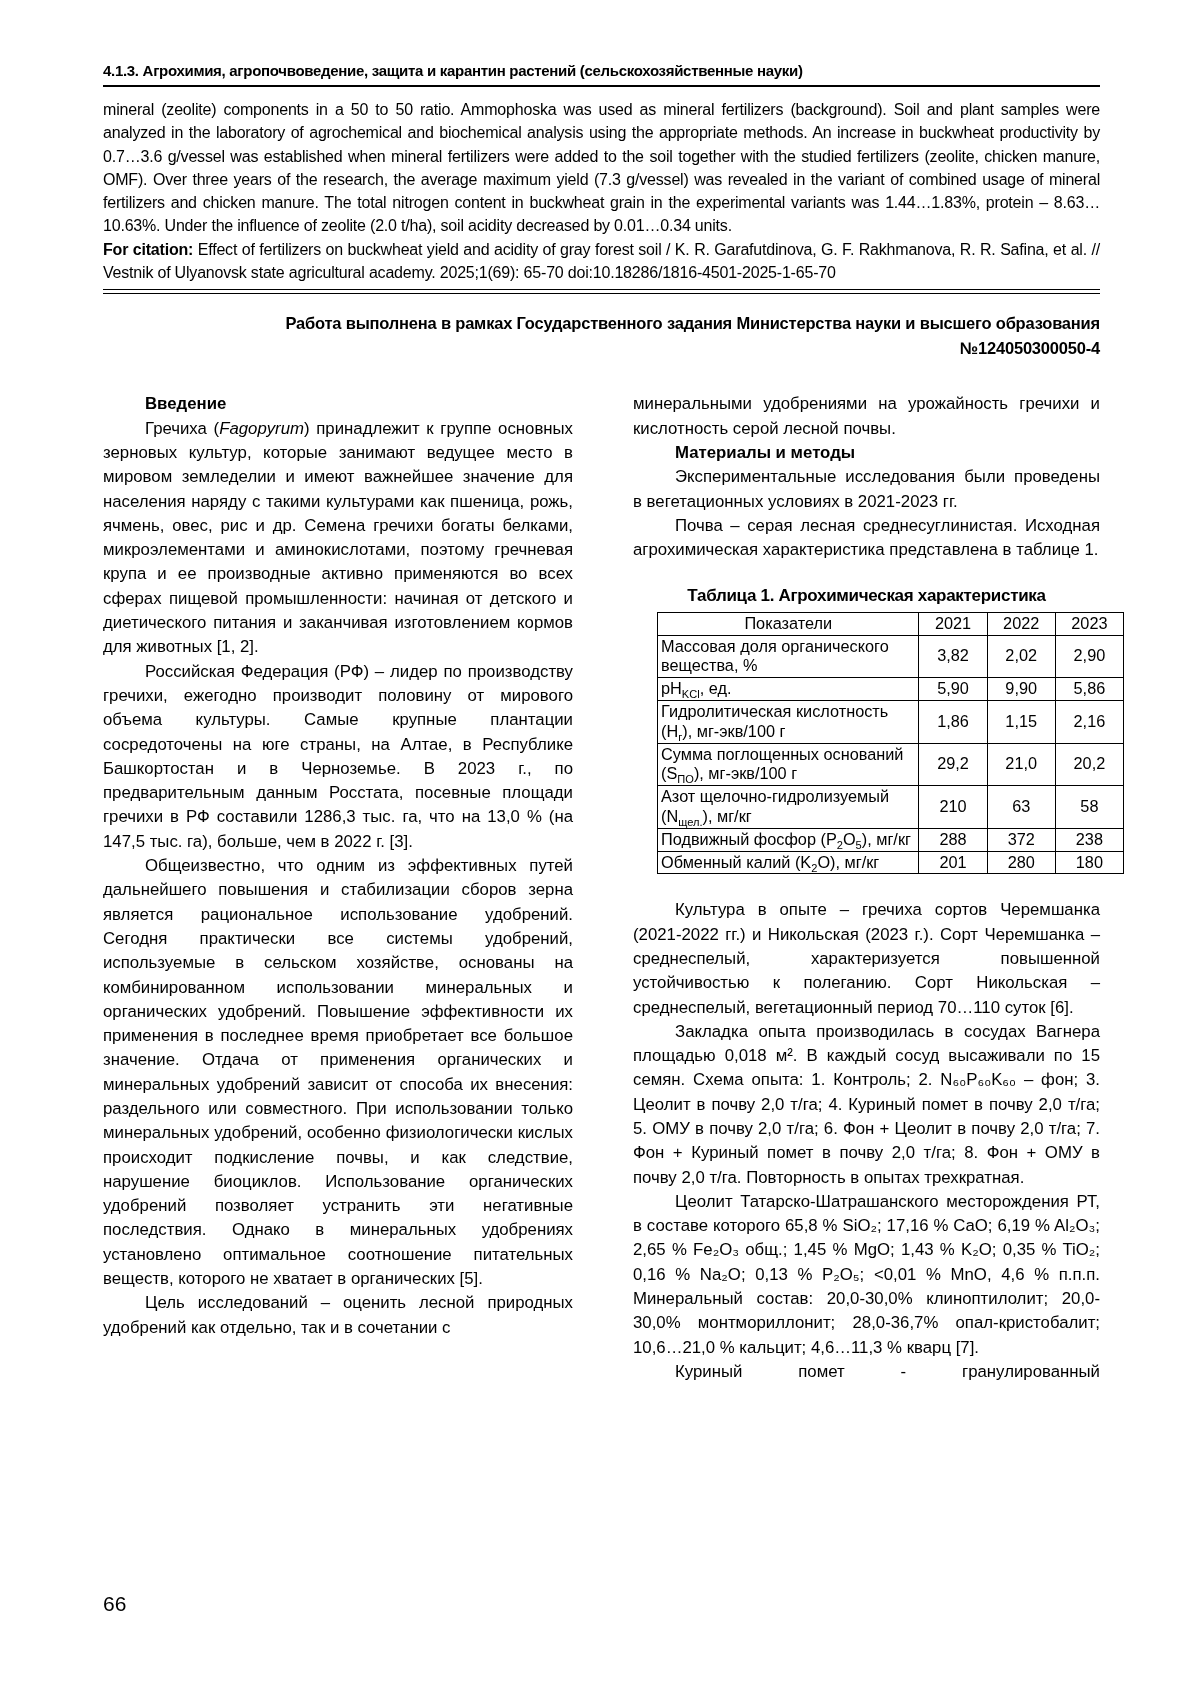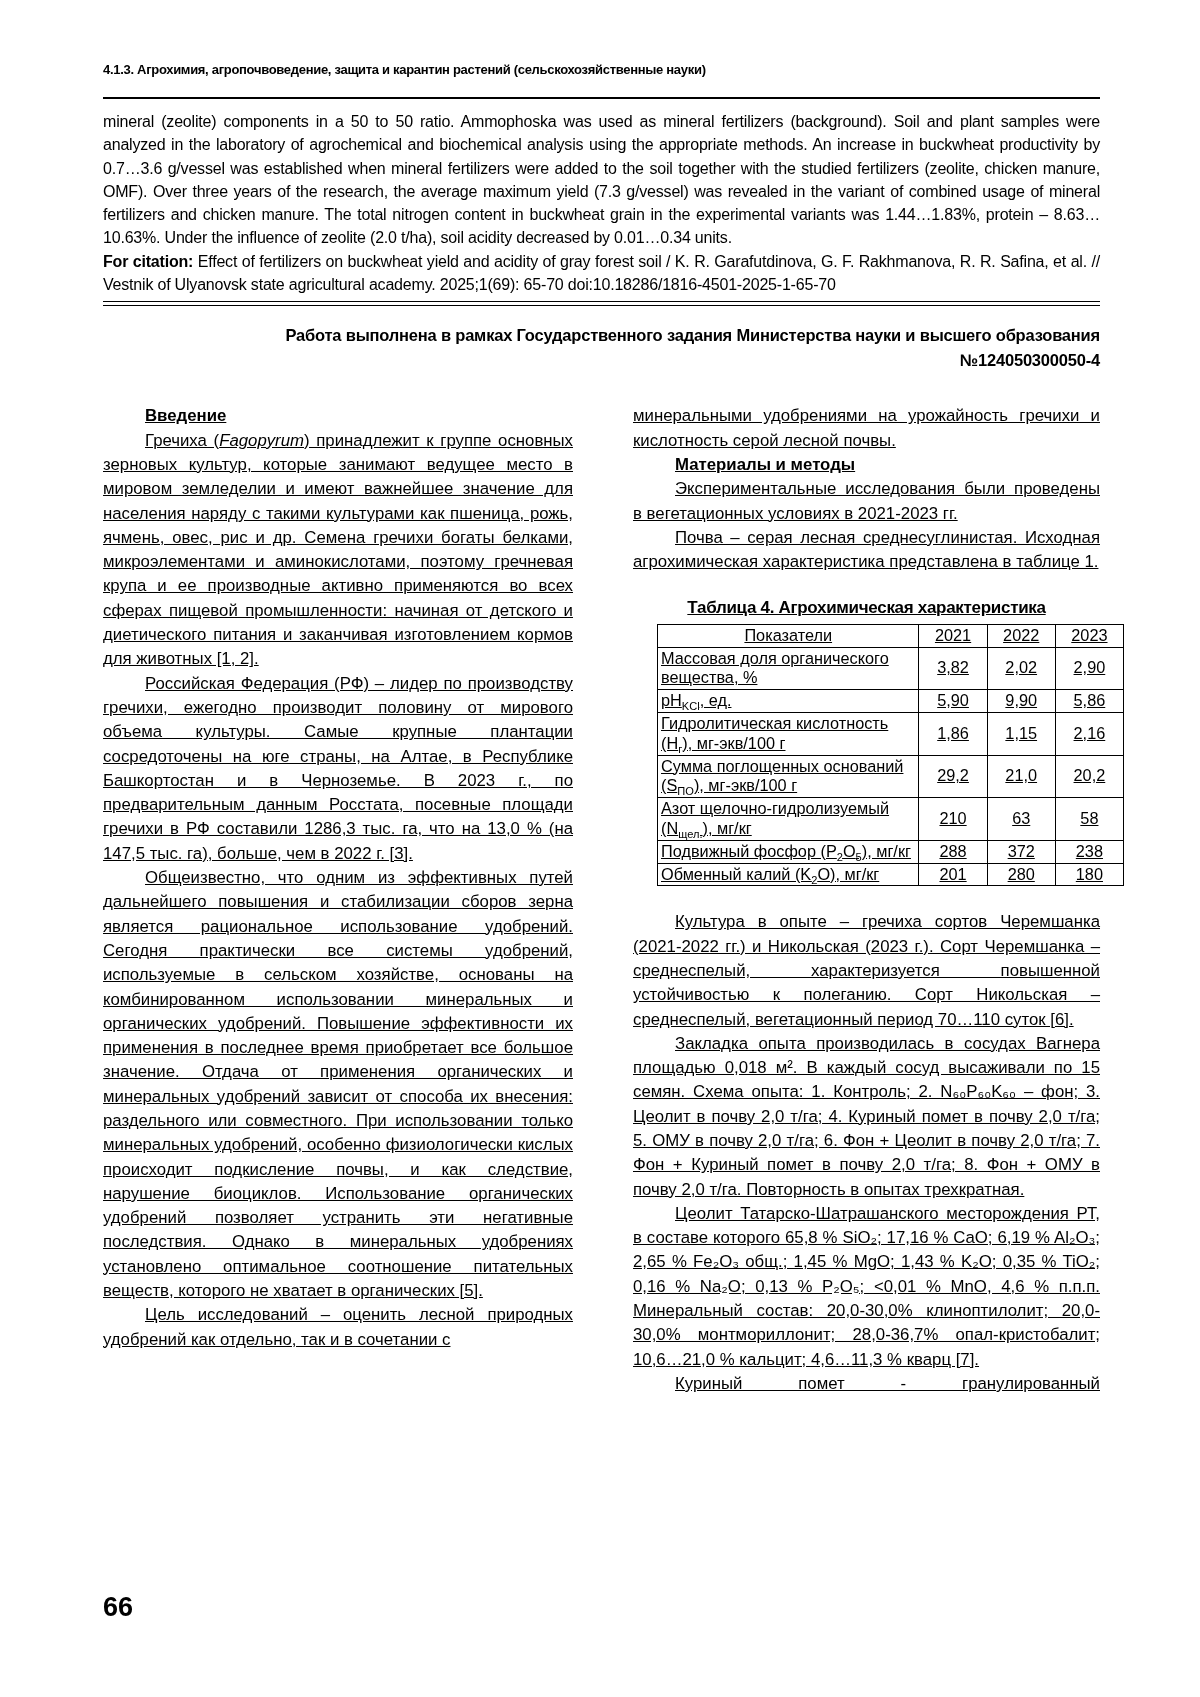--- a/index.html
+++ b/index.html
@@ -7,40 +7,40 @@
     position:relative;
     width:1200px;height:1697px;
     background:#ffffff;color:#000;
     font-family:"Liberation Sans","DejaVu Sans",sans-serif;
     overflow:hidden;
   }
   .content{position:absolute;left:103px;top:0;width:997px;}
 
   .section-header{
     margin-top:62px;
-    font-size:13px;font-weight:bold;
+    font-size:15px;font-weight:bold;
     letter-spacing:-0.3px;
-    padding-bottom:20px;
+    padding-bottom:6px;
     border-bottom:2.5px solid #000;
   }
 
   .abstract{margin-top:11px;font-size:16px;line-height:23.3px;letter-spacing:-0.2px;}
   .abstract p{margin:0;text-align:justify;}
 
   .double-rule{
     margin-top:5px;height:3px;
     border-top:1.8px solid #000;border-bottom:1.8px solid #000;
   }
 
   .funding{
     margin-top:17px;text-align:right;font-weight:bold;
     font-size:16.5px;line-height:25px;letter-spacing:-0.2px;
   }
 
-  .columns{margin-top:31px;display:flex;gap:60px;text-decoration:underline;}
+  .columns{margin-top:31px;display:flex;gap:60px;}
   .col{text-align:justify;font-size:16.8px;line-height:24.3px;}
   .col-left{width:470px;}
   .col-right{width:467px;}
   .col p{margin:0;text-indent:42px;text-align:justify;hyphens:auto;}
   .col p.noindent{text-indent:0;}
   .col p.h{font-weight:bold;}
   .col p.stretch{text-align-last:justify;}
 
   .table-block{margin-top:22px;margin-bottom:24px;}
   .table-title{
@@ -57,21 +57,21 @@
     vertical-align:middle;
   }
   table.t1 th{font-weight:normal;text-align:center;}
   td.lbl{text-align:left;text-indent:0;}
   td.val{text-align:center;width:14.6%;}
   col.c-label{width:56%;}
   sub{font-size:68%;line-height:0;}
 
   .page-number{
     position:absolute;left:103px;top:1592px;
-    font-size:27px;font-weight:bold;text-align:right;
+    font-size:21px;font-weight:normal;text-align:right;
   }
 </style>
 </head>
 <body>
 
 <div class="page">
   <div class="content">
 
     <div class="section-header">4.1.3. Агрохимия, агропочвоведение, защита и карантин растений (сельскохозяйственные науки)</div>
 
@@ -97,21 +97,21 @@
         <p>Цель исследований – оценить лесной природных удобрений как отдельно, так и в сочетании с</p>
       </div>
 
       <div class="col col-right">
         <p class="noindent">минеральными удобрениями на урожайность гречихи и кислотность серой лесной почвы.</p>
         <p class="h">Материалы и методы</p>
         <p>Экспериментальные исследования были проведены в вегетационных условиях в 2021-2023 гг.</p>
         <p>Почва – серая лесная среднесуглинистая. Исходная агрохимическая характеристика представлена в таблице 1.</p>
 
         <div class="table-block">
-          <div class="table-title">Таблица 4. Агрохимическая характеристика</div>
+          <div class="table-title">Таблица 1. Агрохимическая характеристика</div>
           <table class="t1">
             <colgroup>
                 <col class="c-label">
                 <col>
                 <col>
                 <col>
               </colgroup>
             <tbody>
                 <tr>
               <th>Показатели</th>

